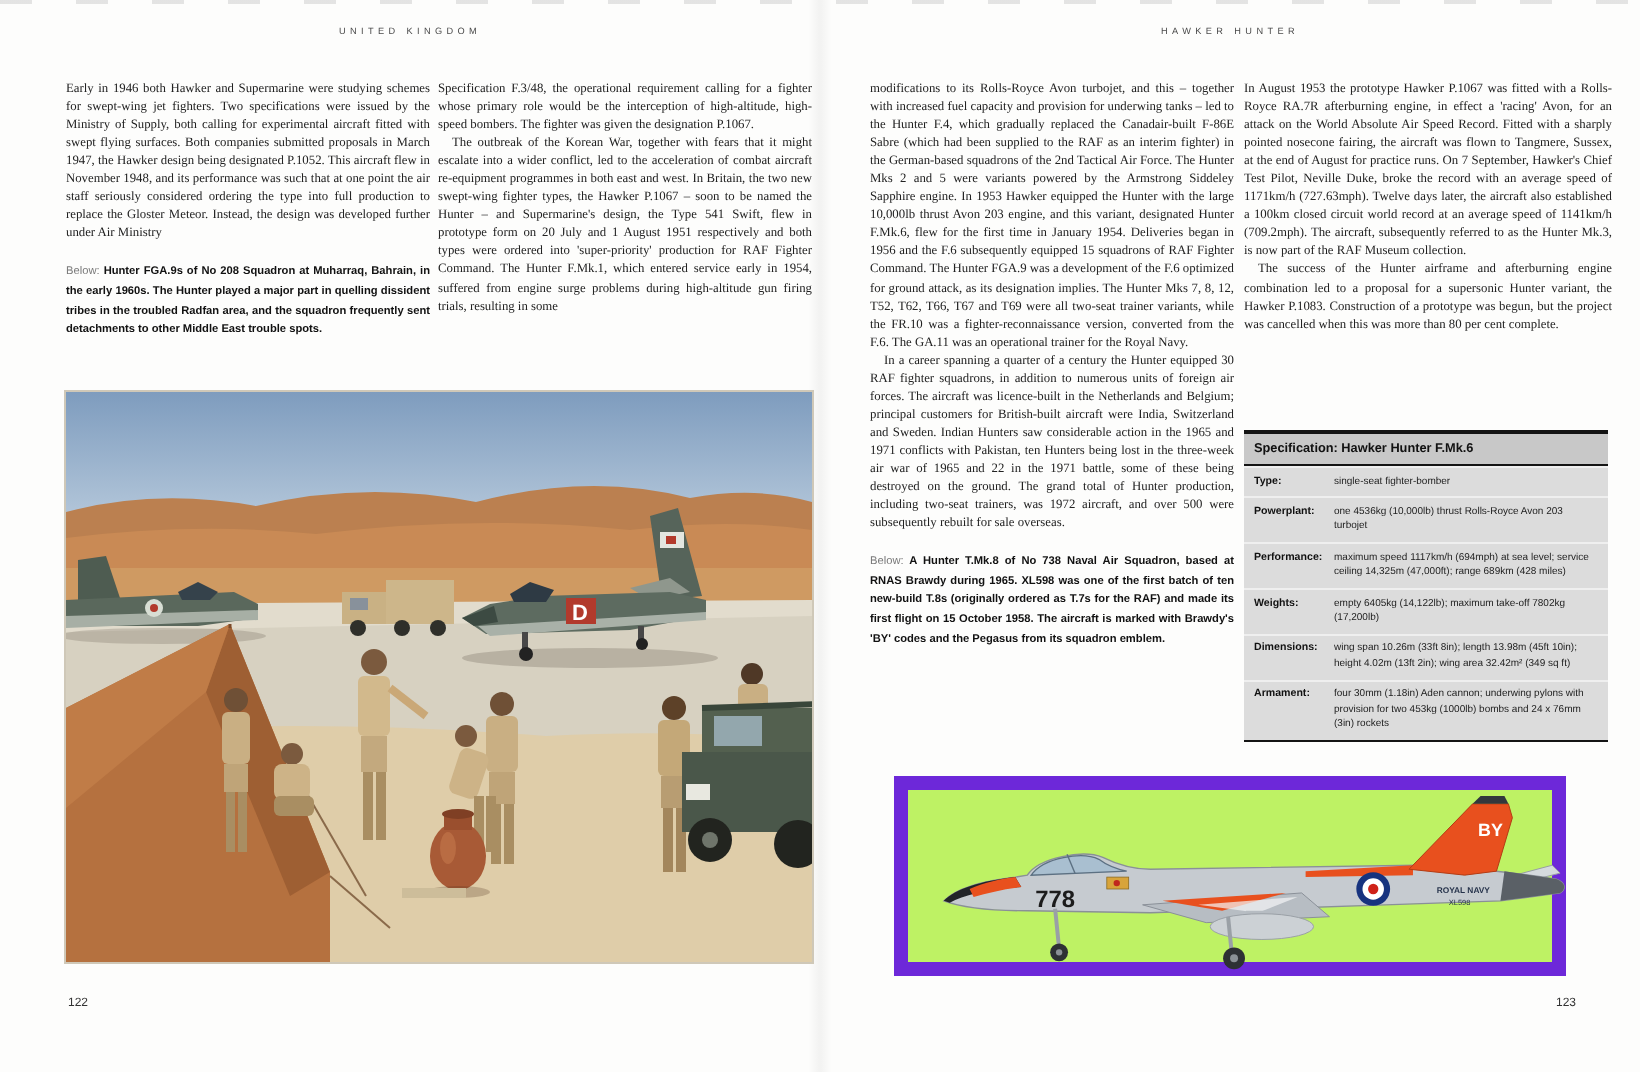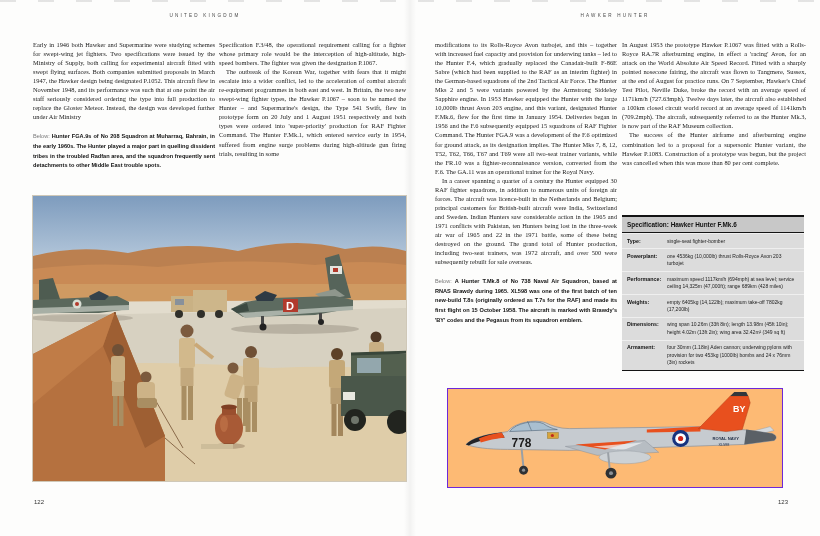--- a/index.html
+++ b/index.html
@@ -31,21 +31,21 @@
     font-family:"Liberation Sans",sans-serif;background:#dcdcdc;
     border-top:2.5px solid #141414;border-bottom:1.5px solid #141414;}
   .spec-title{background:#c8c8c8;font-weight:bold;font-size:6.4px;color:#111;
     padding:4px 5px;border-bottom:1.5px solid #141414;}
   .spec-row{display:flex;padding:3.5px 5px;border-top:1px solid #efefef;}
   .spec-row:first-of-type{border-top:none;}
   .spec-label{width:40px;flex-shrink:0;font-weight:bold;font-size:5.3px;color:#111;}
   .spec-value{font-size:5px;line-height:7.4px;color:#222;}
   
   .artbox{position:absolute;left:447px;top:388px;width:336px;height:100px;
-    background:#fdba74;border:1px solid #6d28d9;box-sizing:border-box;}
+    background:#bef264;border:7px solid #6d28d9;box-sizing:border-box;}
   .artbox svg{display:block;}
 </style>
 </head>
 <body>
 
 <div class="spread">
   <div class="topmarks"></div>
   <div class="gutter"></div>
 
   <div class="runhead rh-left">UNITED KINGDOM</div>

